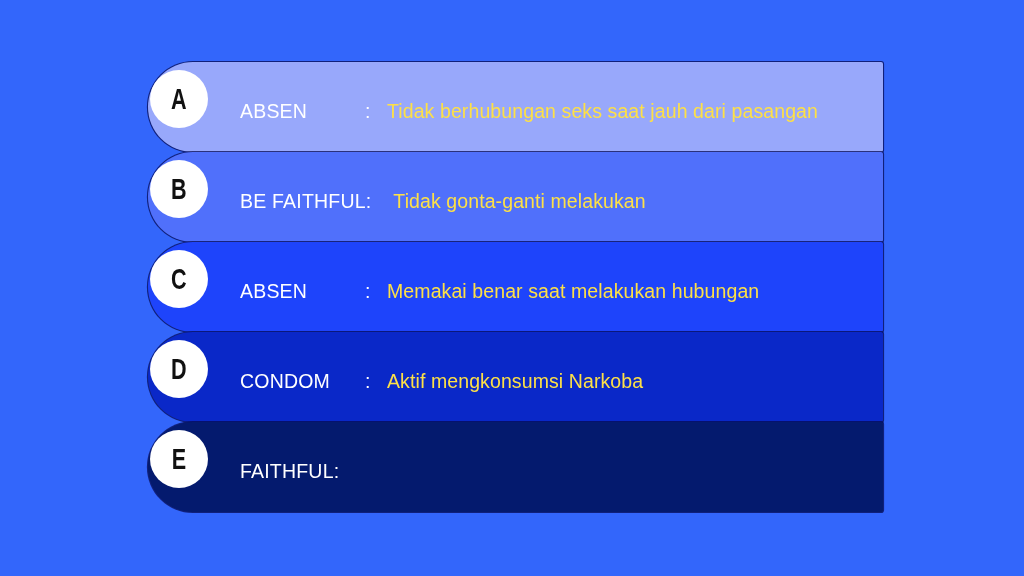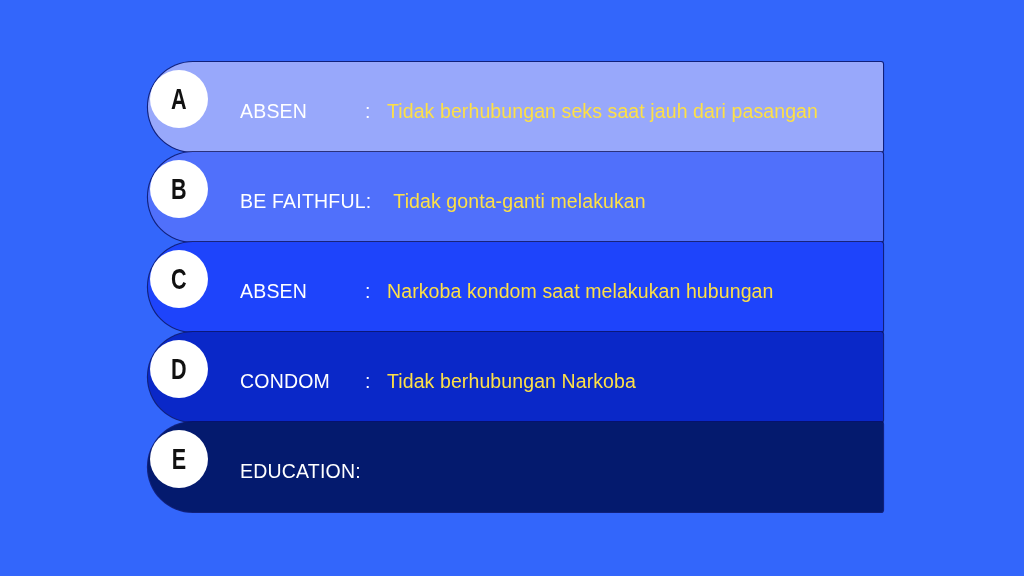--- a/index.html
+++ b/index.html
@@ -151,41 +151,41 @@
     </div>
 
     <div class="row">
       <div class="bar bar-c" style="background: rgb(30, 68, 251);"></div>
       <div class="badge">
         <span class="badge-letter">C</span>
       </div>
       <div class="texts">
         <span class="term term-fixed">ABSEN</span>
         <span class="colon">:</span>
-        <span class="desc">Narkoba kondom saat melakukan hubungan</span>
+        <span class="desc">Memakai benar saat melakukan hubungan</span>
       </div>
     </div>
 
     <div class="row">
       <div class="bar bar-d" style="background: rgb(10, 40, 200);"></div>
       <div class="badge">
         <span class="badge-letter">D</span>
       </div>
       <div class="texts">
         <span class="term term-fixed">CONDOM</span>
         <span class="colon">:</span>
-        <span class="desc">Tidak berhubungan Narkoba</span>
+        <span class="desc">Aktif mengkonsumsi Narkoba</span>
       </div>
     </div>
 
     <div class="row">
       <div class="bar bar-e" style="background: rgb(4, 26, 110);"></div>
       <div class="badge">
         <span class="badge-letter">E</span>
       </div>
       <div class="texts">
-        <span class="term">EDUCATION</span>
+        <span class="term">FAITHFUL</span>
         <span class="colon">:</span>
       </div>
     </div>
 
   </div>
 </div>
 
 </body></html>

